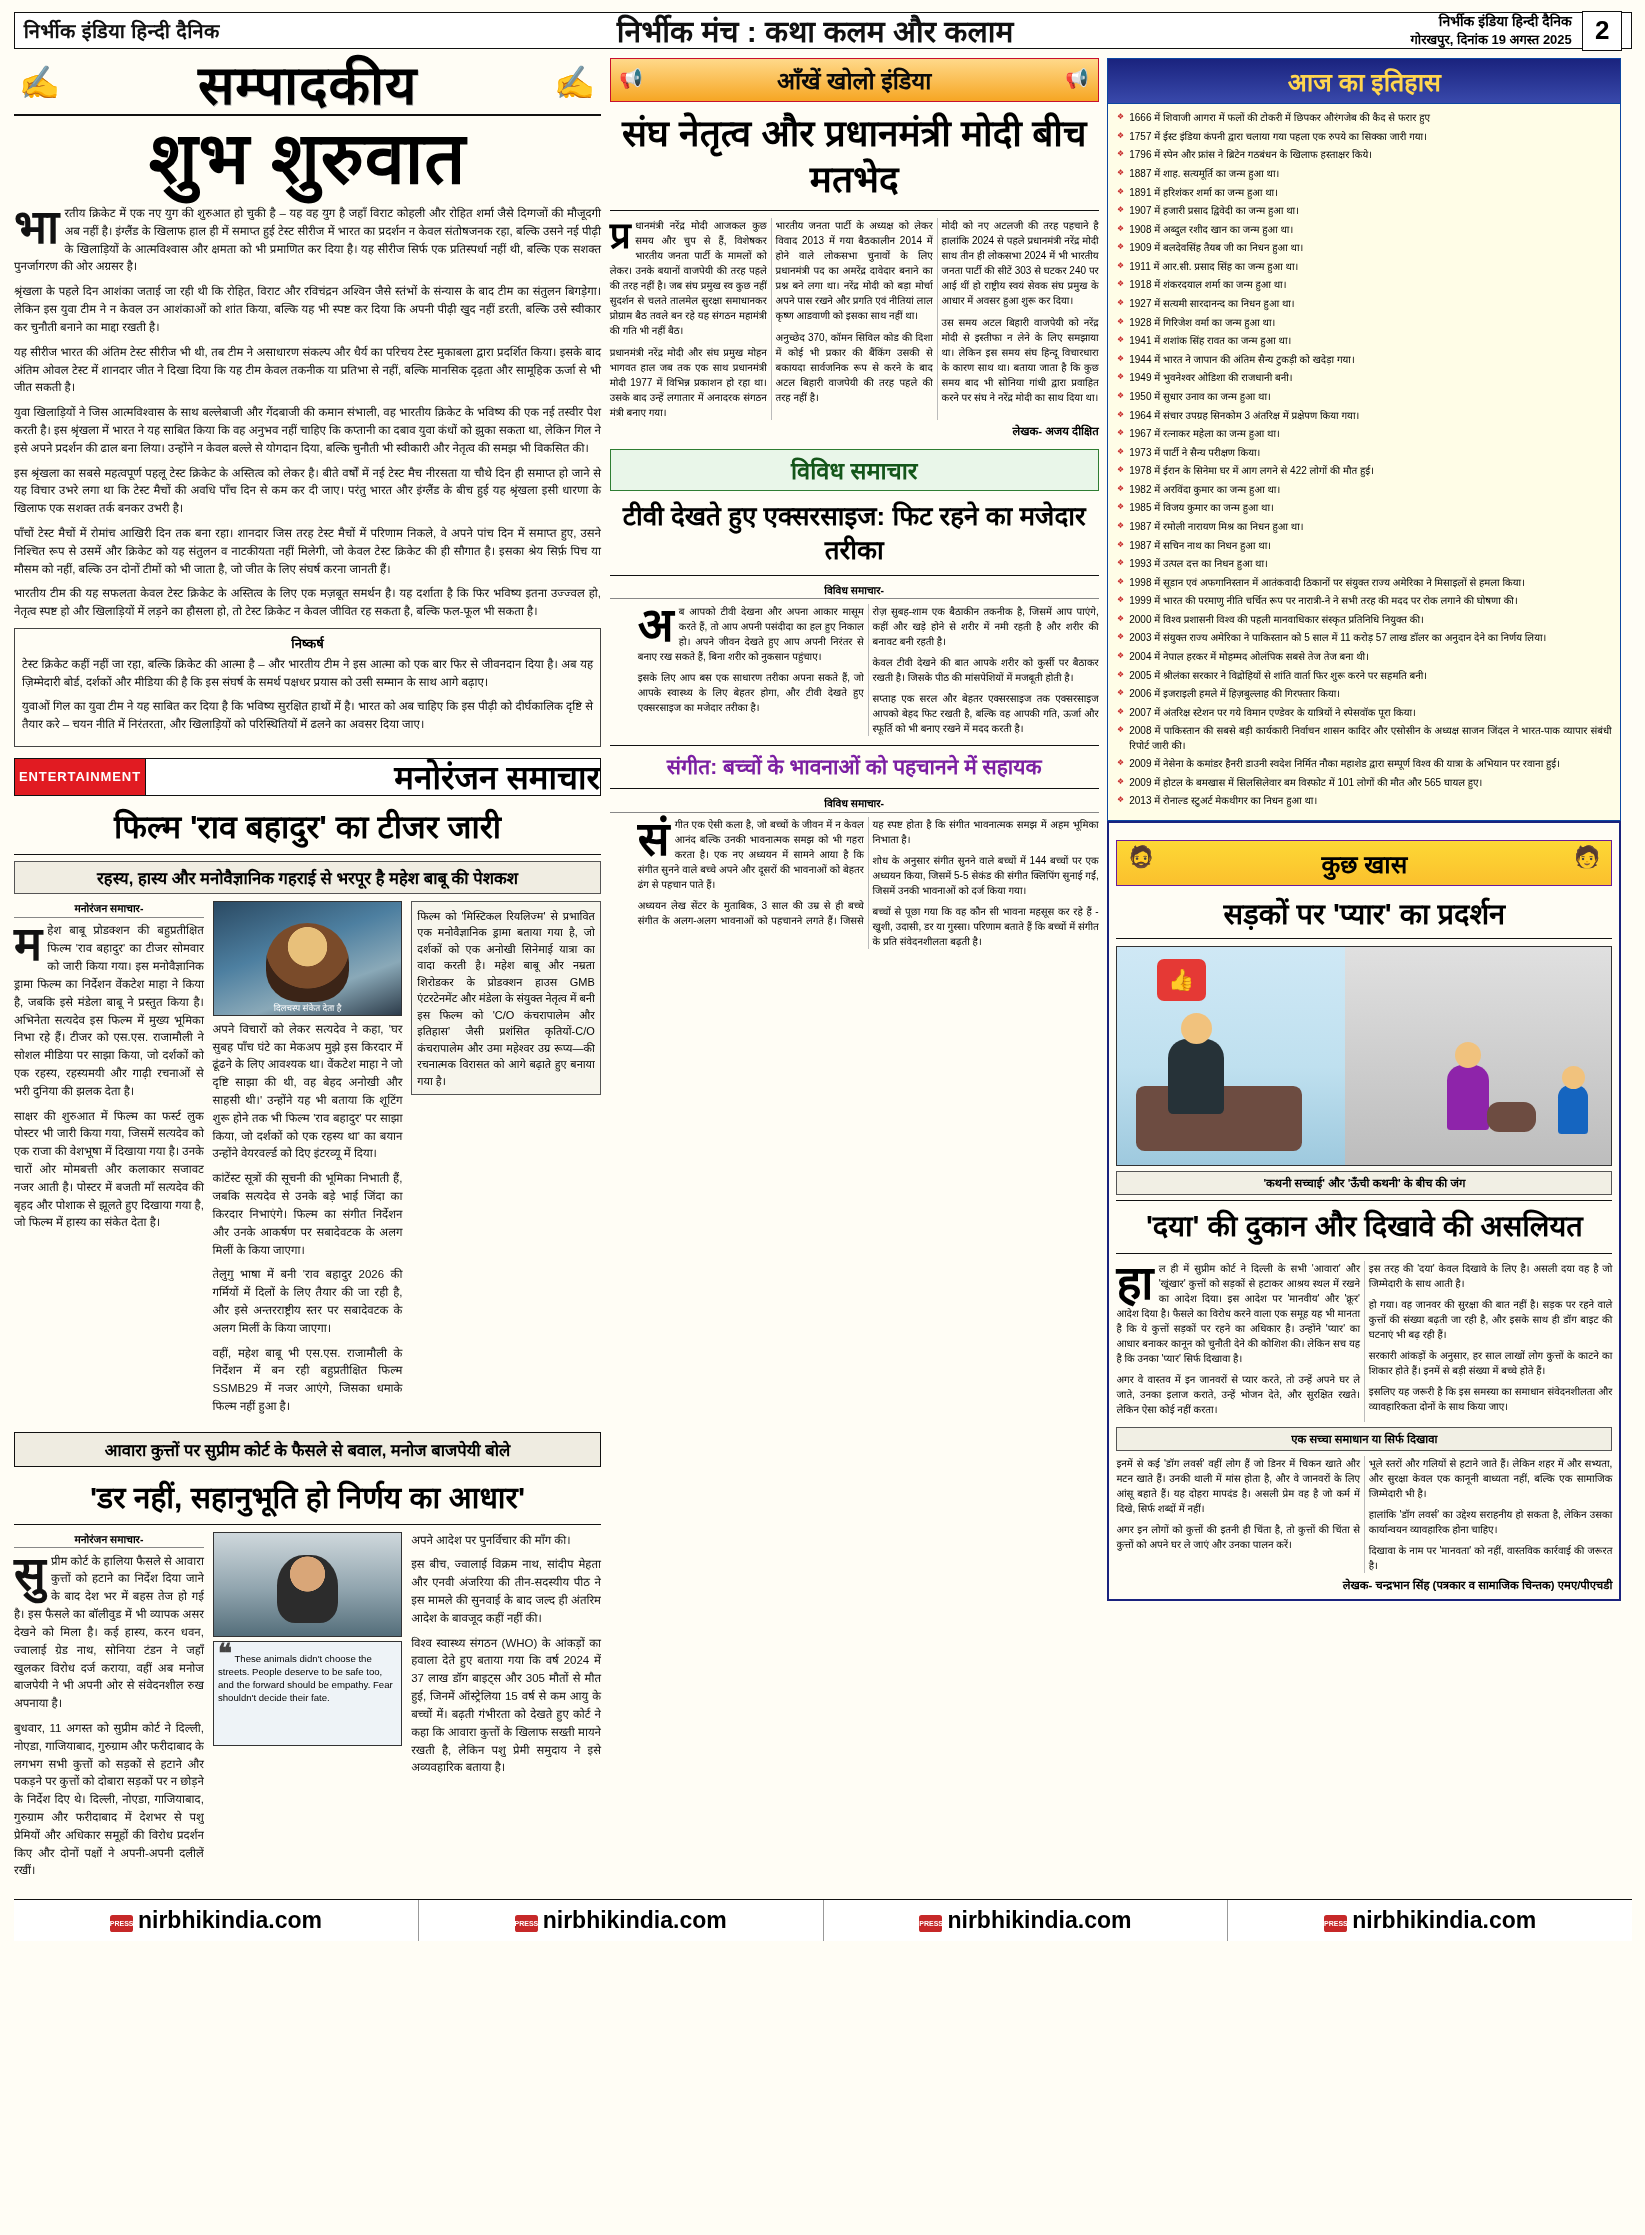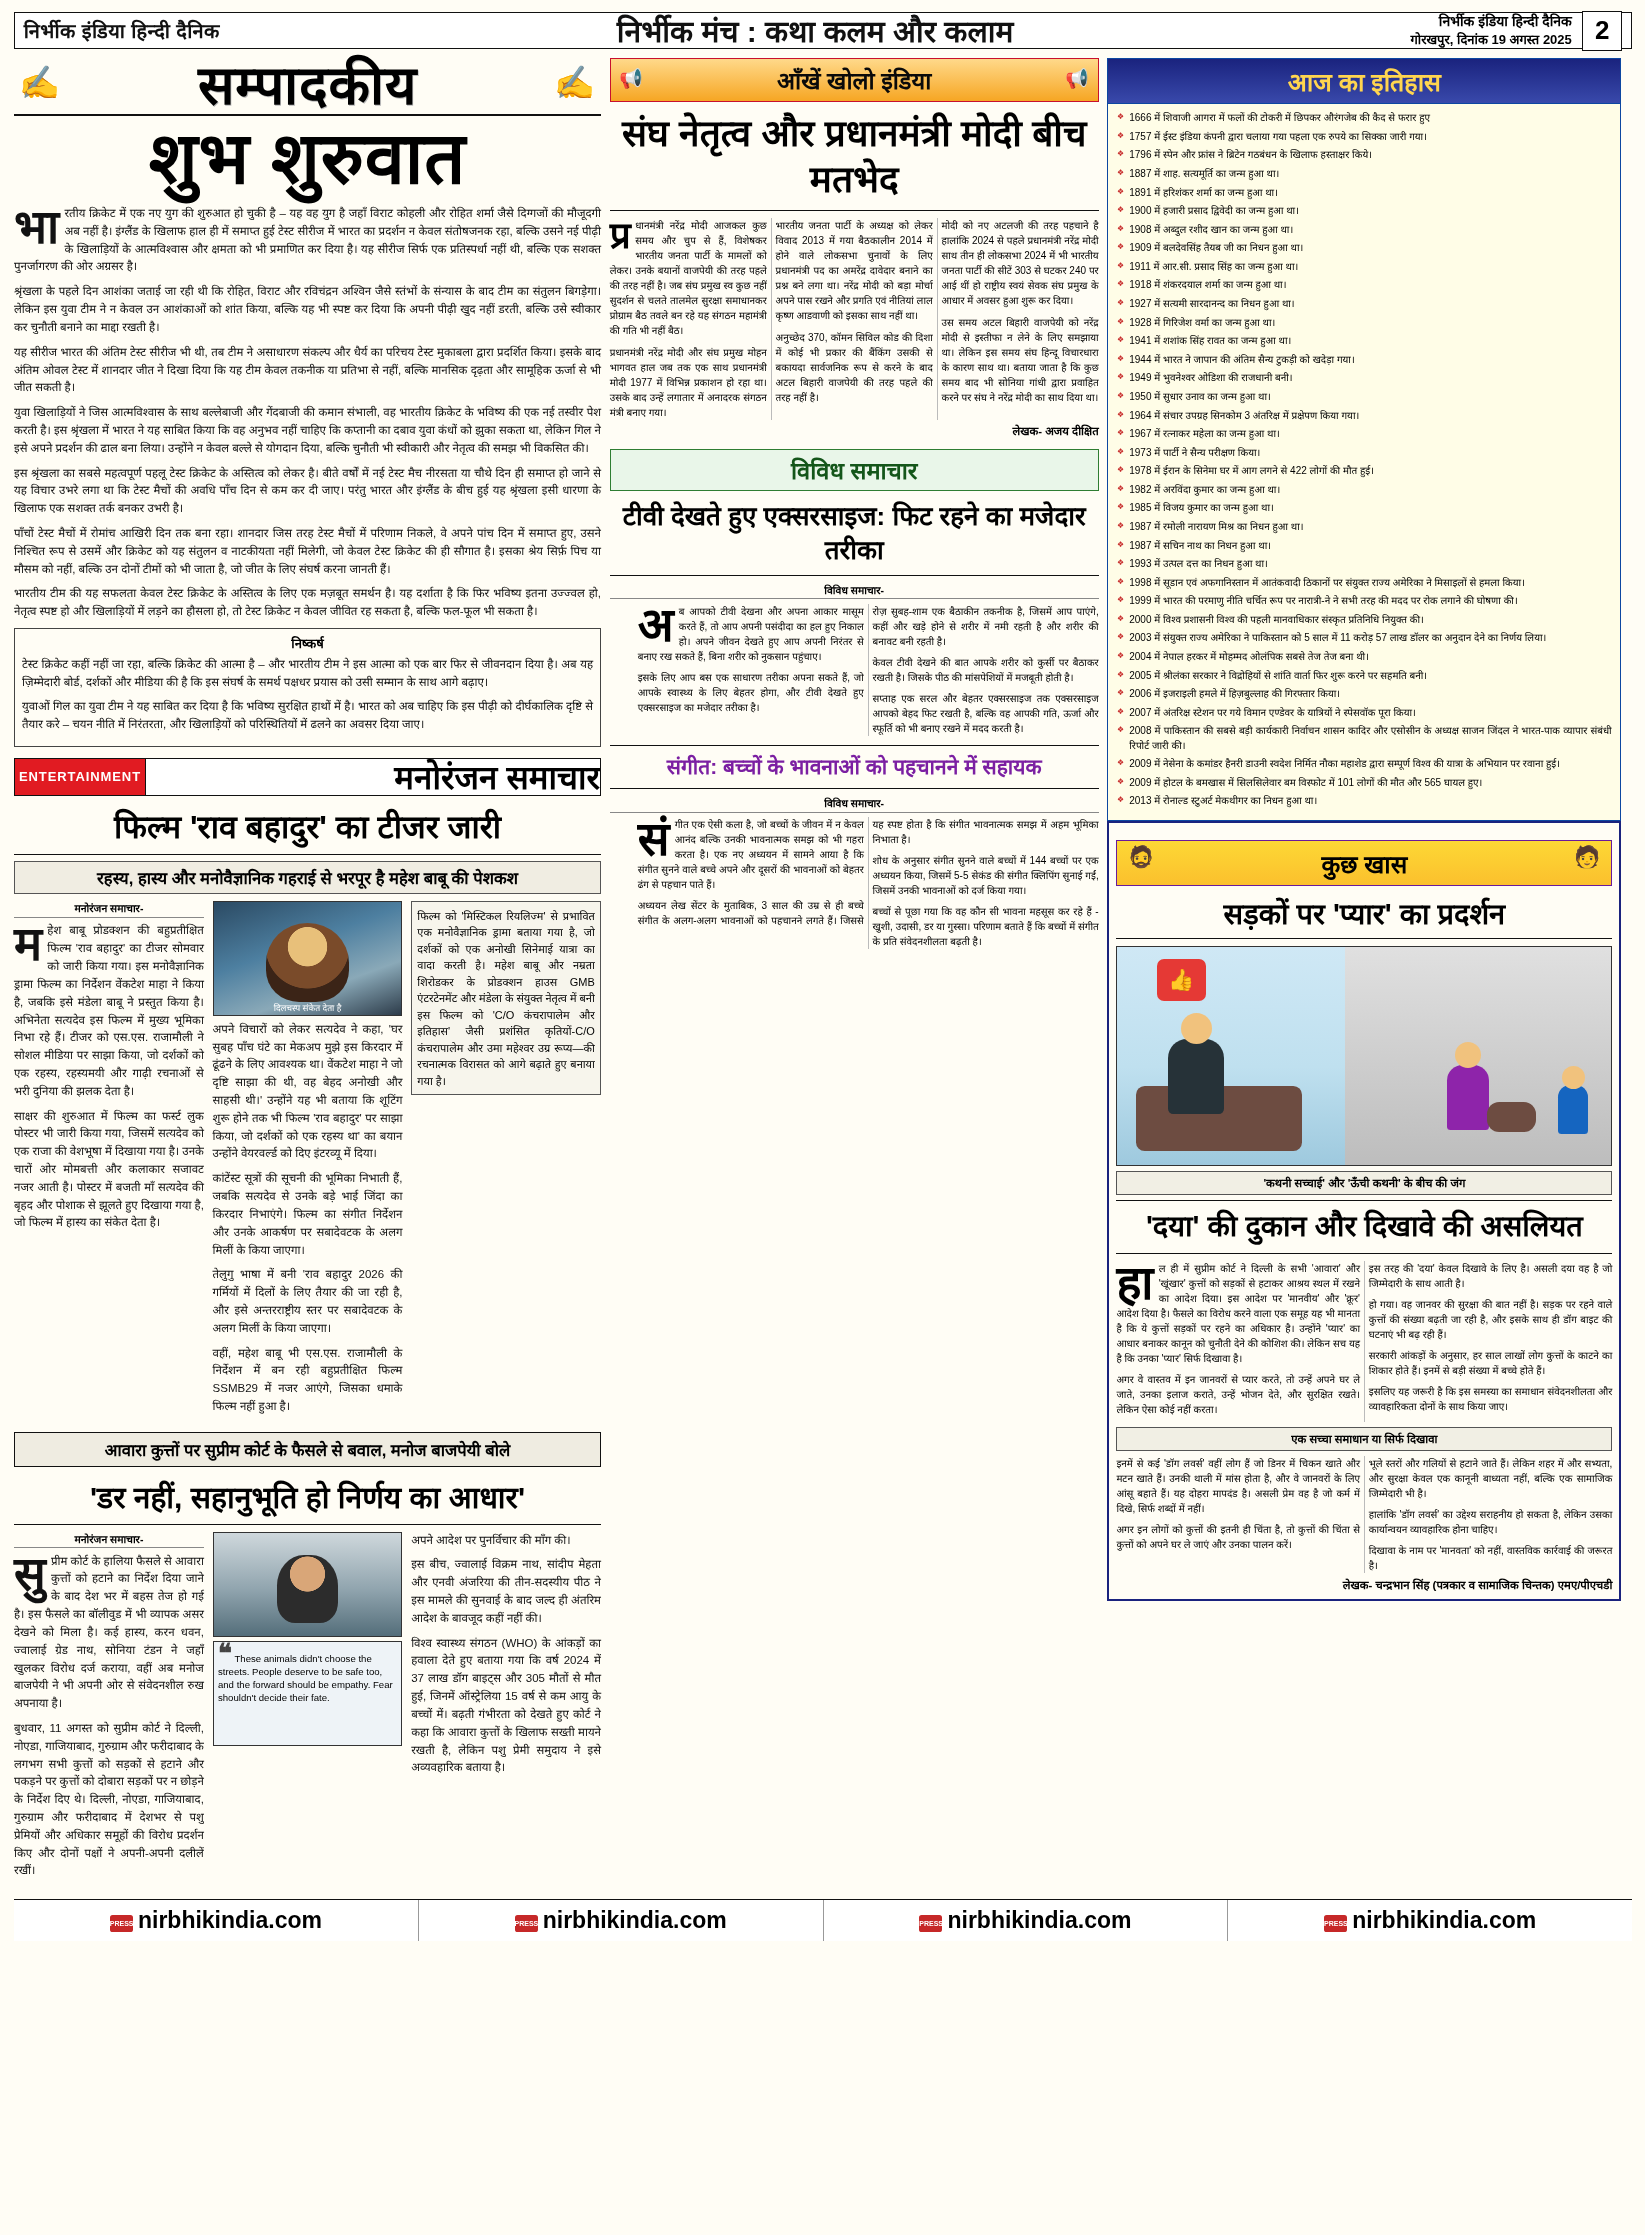--- a/index.html
+++ b/index.html
@@ -386,21 +386,21 @@
     <div class="col-c">
 
       <div class="itihas-banner">आज का इतिहास</div>
       <div class="itihas-box">
         <ul>
           <li>1666 में शिवाजी आगरा में फलों की टोकरी में छिपकर औरंगजेब की कैद से फरार हुए</li>
           <li>1757 में ईस्ट इंडिया कंपनी द्वारा चलाया गया पहला एक रुपये का सिक्का जारी गया।</li>
           <li>1796 में स्पेन और फ्रांस ने ब्रिटेन गठबंधन के खिलाफ हस्ताक्षर किये।</li>
           <li>1887 में शाह. सत्यमूर्ति का जन्म हुआ था।</li>
           <li>1891 में हरिशंकर शर्मा का जन्म हुआ था।</li>
-          <li>1900 में हजारी प्रसाद द्विवेदी का जन्म हुआ था।</li>
+          <li>1907 में हजारी प्रसाद द्विवेदी का जन्म हुआ था।</li>
           <li>1908 में अब्दुल रशीद खान का जन्म हुआ था।</li>
           <li>1909 में बलदेवसिंह तैयब जी का निधन हुआ था।</li>
           <li>1911 में आर.सी. प्रसाद सिंह का जन्म हुआ था।</li>
           <li>1918 में शंकरदयाल शर्मा का जन्म हुआ था।</li>
           <li>1927 में सत्यमी सारदानन्द का निधन हुआ था।</li>
           <li>1928 में गिरिजेश वर्मा का जन्म हुआ था।</li>
           <li>1941 में शशांक सिंह रावत का जन्म हुआ था।</li>
           <li>1944 में भारत ने जापान की अंतिम सैन्य टुकड़ी को खदेड़ा गया।</li>
           <li>1949 में भुवनेश्वर ओडिशा की राजधानी बनी।</li>
           <li>1950 में सुधार उनाव का जन्म हुआ था।</li>

